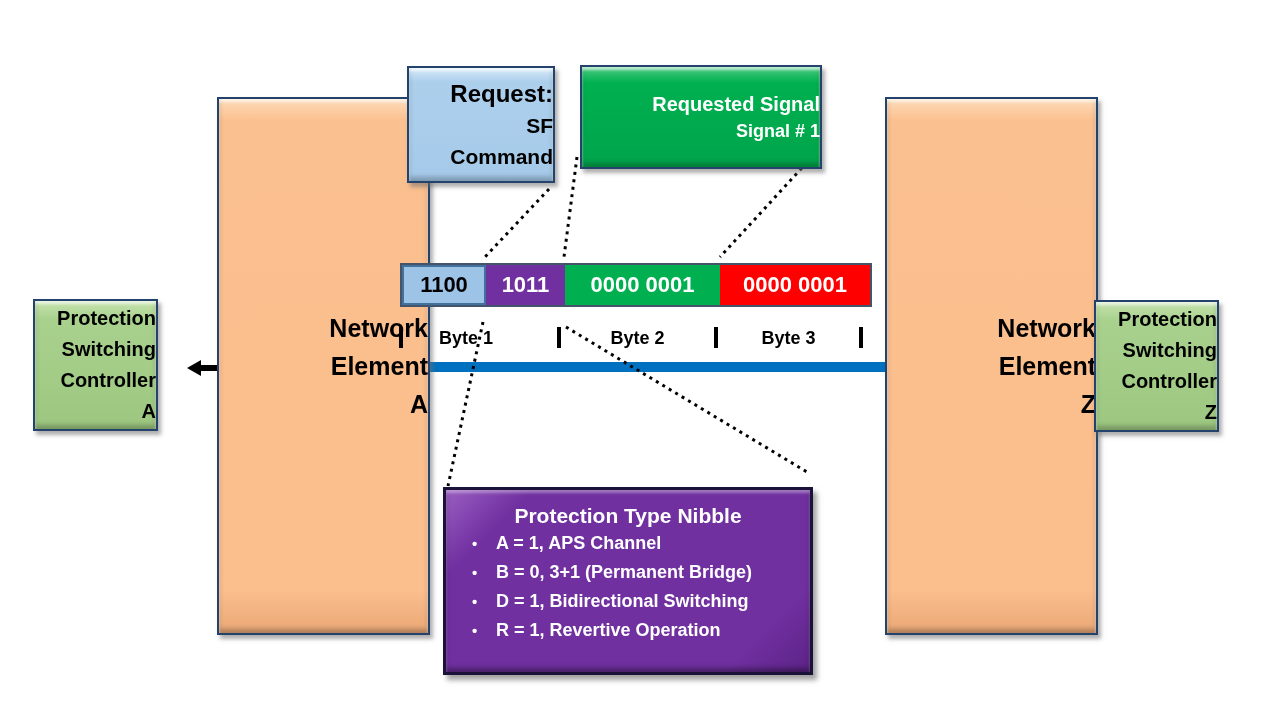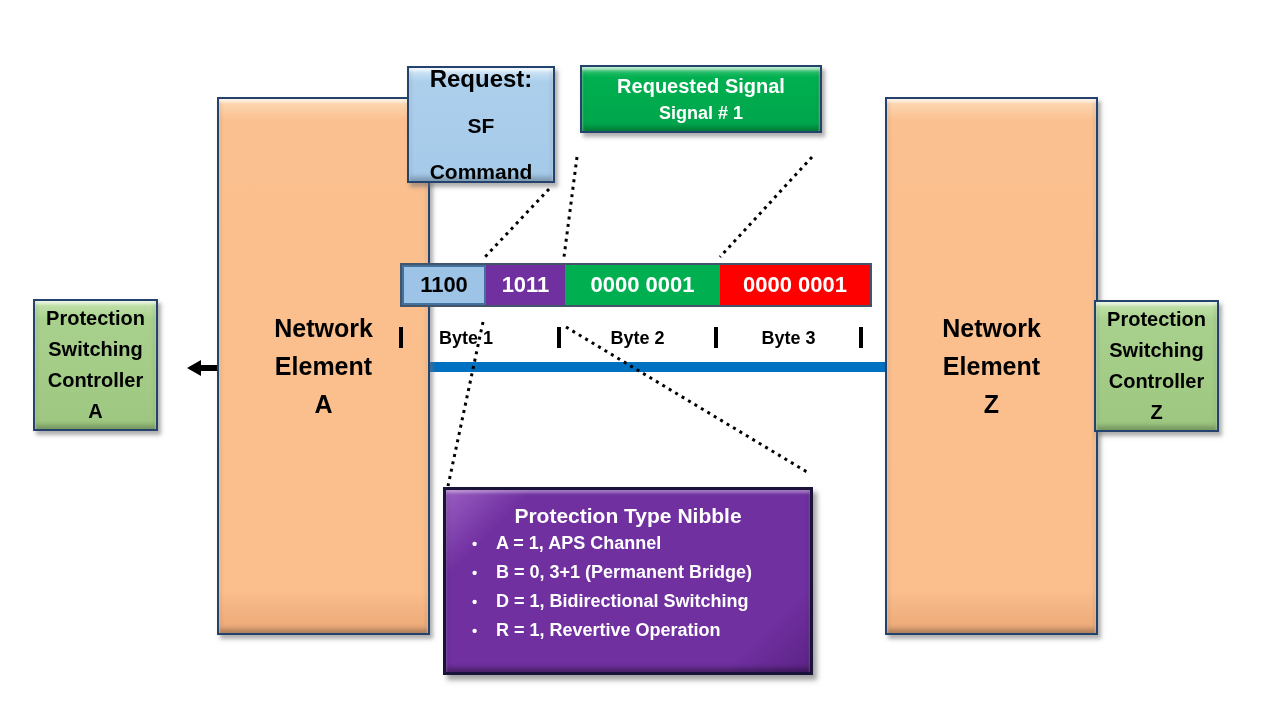--- a/index.html
+++ b/index.html
@@ -1,21 +1,21 @@
 <!DOCTYPE html>
 <html><head>
 <meta charset="utf-8">
 <style>
   html,body{margin:0;padding:0;background:#ffffff;}
   body{font-family:"Liberation Sans",sans-serif;}
   .stage{position:relative;width:1280px;height:720px;background:#ffffff;overflow:hidden;}
   .overlay{position:absolute;left:0;top:0;width:1280px;height:720px;pointer-events:none;}
 
   .box{position:absolute;border:2px solid #24436C;box-sizing:border-box;
-       display:flex;flex-direction:column;align-items:center;justify-content:center;
+       display:flex;flex-direction:column;align-items:flex-end;justify-content:center;
        font-weight:bold;text-align:center;
        box-shadow:3px 4px 4px rgba(110,110,110,.55),
                   inset 0 3px 3px rgba(255,255,255,.65),
                   inset 0 -4px 5px rgba(0,0,0,.25);}
 
   
   .ne{width:213px;height:538px;top:97px;
       background:linear-gradient(180deg,#FDDCBA 0%,#FBC08F 4%,#FBBE8D 92%,#EAA876 100%);
       color:#000;}
   .ne .line{font-size:25px;line-height:38px;}
@@ -25,24 +25,24 @@
   .psc{width:125px;height:132px;
        background:linear-gradient(180deg,#C6E4AE 0%,#A9D18E 14%,#9DC780 100%);
        color:#000;}
   .psc .line{font-size:20px;line-height:31px;}
   #psc-a{left:33px;top:299px;} #psc-z{left:1094px;top:300px;}
 
   
   #request-box{left:407px;top:66px;width:148px;height:117px;
        background:linear-gradient(180deg,#D8EAF8 0%,#ACCFEC 12%,#A5CAE9 100%);color:#000;}
   #request-box .l1{font-size:24px;line-height:33px;}
-  #request-box .l{font-size:21px;line-height:31px;margin-top:15px;}
+  #request-box .l{font-size:21px;line-height:31px;}
 
   
-  #requested-box{left:580px;top:65px;width:242px;height:68px;
+  #requested-box{left:580px;top:65px;width:242px;height:104px;
        background:linear-gradient(180deg,#49C97E 0%,#00B050 16%,#00A44B 100%);color:#fff;}
   #requested-box .l1{font-size:20px;line-height:28px;}
   #requested-box .l2{font-size:18px;line-height:27px;}
 
   
   #ptype-box{left:443px;top:487px;width:370px;height:188px;
        border:3px solid #1A1238;
        background:linear-gradient(135deg,#9A5EC2 0%,#7030A0 16%,#7030A0 84%,#5C2387 100%);
        color:#fff;justify-content:flex-start;align-items:stretch;
        box-shadow:4px 5px 5px rgba(100,100,100,.6),

